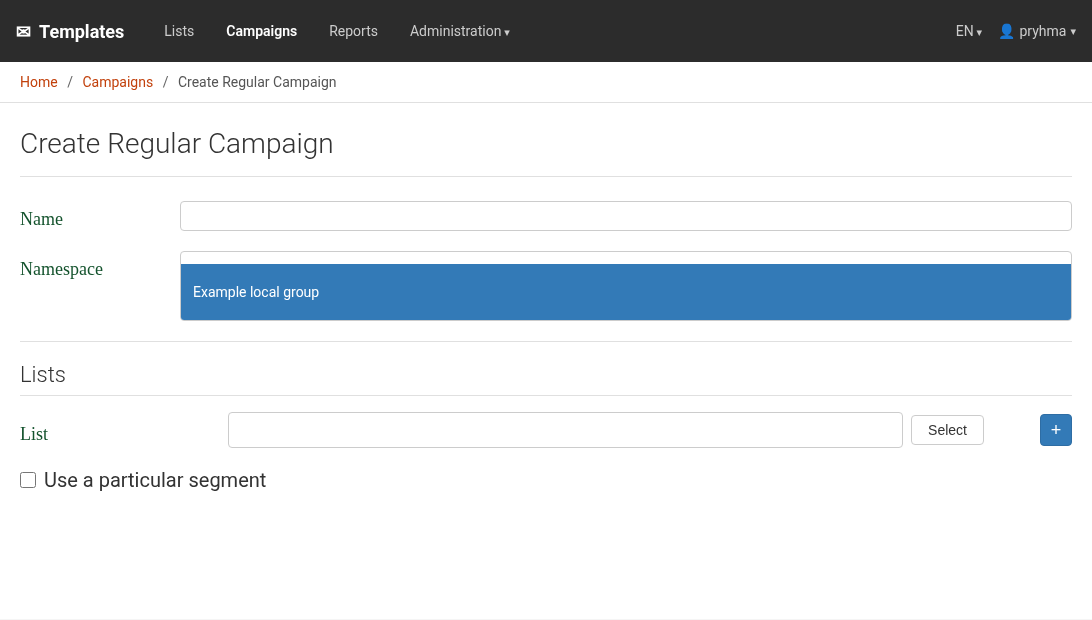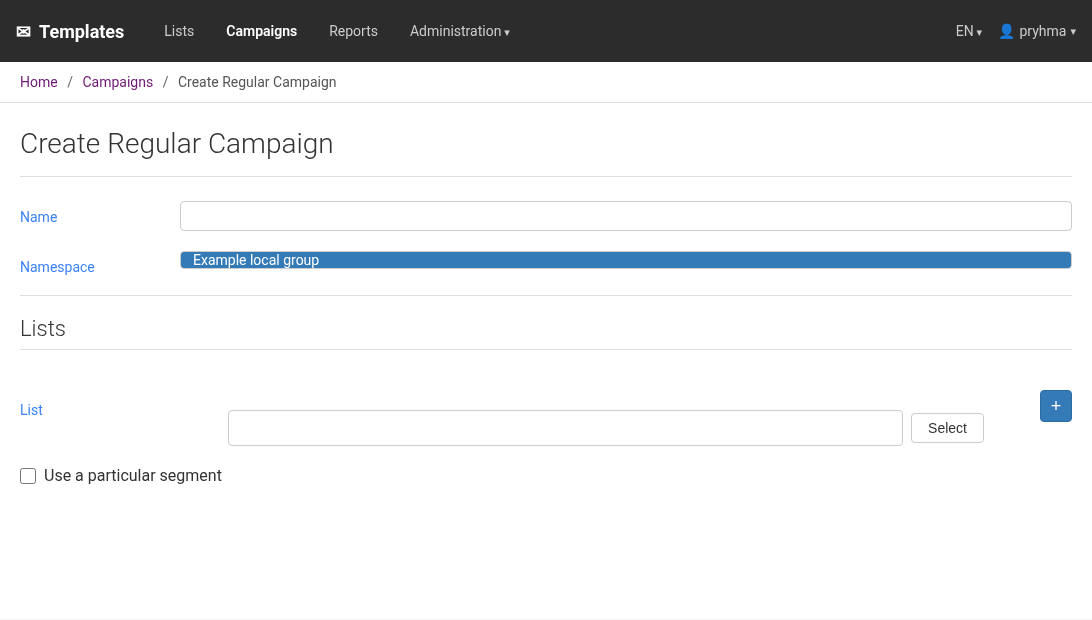--- a/index.html
+++ b/index.html
@@ -101,21 +101,21 @@
 
     
     .breadcrumb-bar {
       background-color: #fff;
       padding: 12px 20px;
       border-bottom: 1px solid #e0e0e0;
       font-size: 14px;
     }
 
     .breadcrumb-bar a {
-      color: #701a75;
+      color: #c2410c;
       text-decoration: none;
     }
 
     .breadcrumb-bar .separator {
       margin: 0 6px;
       color: #666;
     }
 
     .breadcrumb-bar .current {
       color: #555;
@@ -142,22 +142,23 @@
     .form-group {
       display: flex;
       align-items: flex-start;
       margin-bottom: 20px;
     }
 
     .form-label {
       width: 160px;
       min-width: 160px;
       padding-top: 8px;
-      font-size: 14px;
-      color: #3b82f6;
+      font-size: 18px;
+      color: #14532d;
+      font-family: Liberation Serif, serif;
     }
 
     .form-control-wrapper {
       flex: 1;
     }
 
     .form-control {
       width: 100%;
       padding: 6px 12px;
       font-size: 14px;
@@ -175,25 +176,26 @@
     
     .namespace-select {
       width: 100%;
       padding: 0;
       border: 1px solid #ccc;
       border-radius: 4px;
       overflow: hidden;
     }
 
     .namespace-option {
-      padding: 0 12px;
+      padding: 20px 12px;
       background-color: #337ab7;
       color: #fff;
       font-size: 14px;
       cursor: pointer;
+      margin-top: 12px;
     }
 
     
     .section-title {
       font-size: 22px;
       font-weight: 300;
       color: #333;
       margin-bottom: 16px;
       padding-bottom: 8px;
       border-bottom: 1px solid #e0e0e0;
@@ -205,21 +207,20 @@
       align-items: center;
       margin-bottom: 20px;
       gap: 48px;
     }
 
     .list-input-wrapper {
       flex: 1;
       display: flex;
       align-items: center;
       gap: 8px;
-      margin-top: 44px;
     }
 
     .list-input {
       flex: 1;
       padding: 6px 12px;
       font-size: 14px;
       border: 1px solid #ccc;
       border-radius: 4px;
       outline: none;
       height: 36px;
@@ -265,21 +266,21 @@
       gap: 8px;
     }
 
     .checkbox-wrapper input[type="checkbox"] {
       width: 16px;
       height: 16px;
       cursor: pointer;
     }
 
     .checkbox-label {
-      font-size: 16px;
+      font-size: 20px;
       color: #333;
       cursor: pointer;
     }
 
     
     .divider {
       border: none;
       border-top: 1px solid #e0e0e0;
       margin: 8px 0 20px 0;
     }

